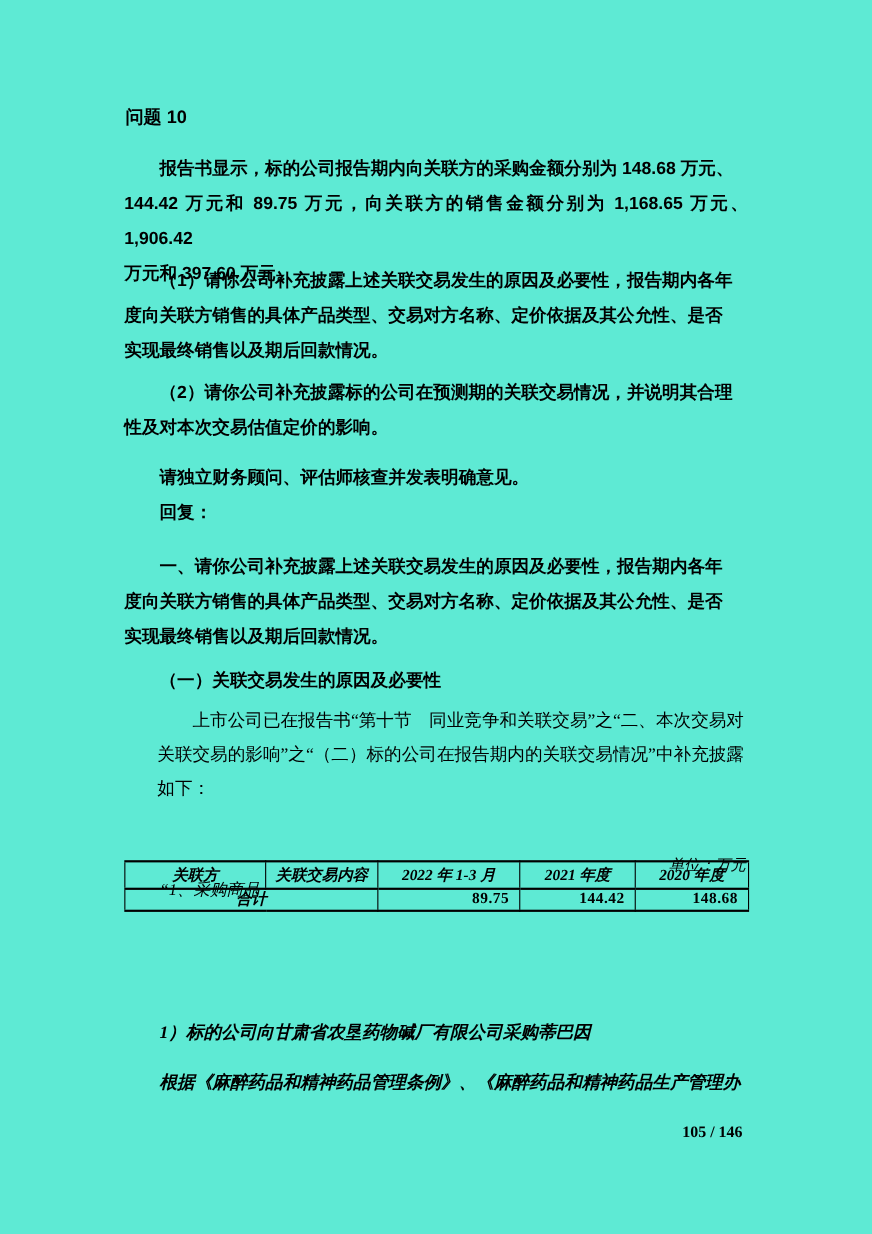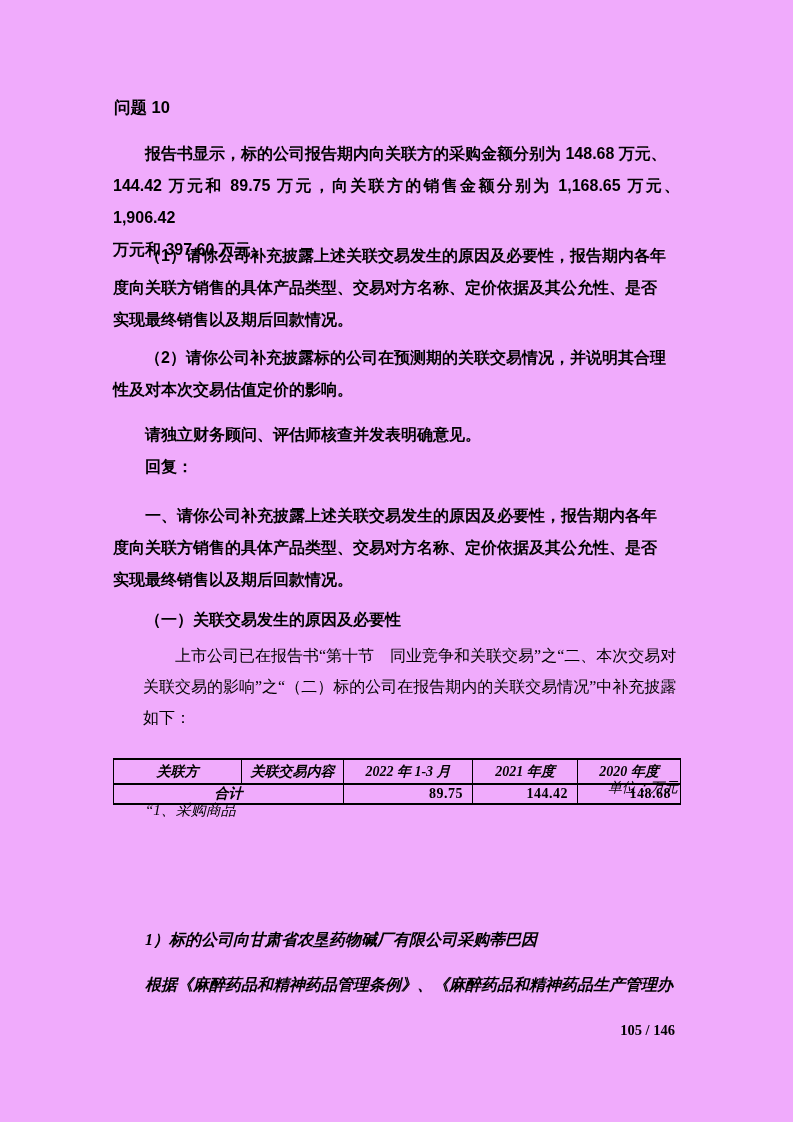--- a/index.html
+++ b/index.html
@@ -1,21 +1,21 @@
 <!DOCTYPE html>
 <html><head>
 <meta charset="utf-8">
 <style>
   * { box-sizing: border-box; margin: 0; padding: 0; }
   html, body { background: #ffffff; }
   .page {
     position: relative;
     width: 793px;
     height: 1122px;
-    background: #f0abfc;
+    background: #5eead4;
     color: #000;
     overflow: hidden;
     font-family: "Liberation Serif", serif;
   }
   .blk { position: absolute; left: 113px; width: 567px; }
   .para {
     font-size: 16px;
     line-height: 32px;
     white-space: pre-line;
     text-indent: 32px;
@@ -33,21 +33,21 @@
   .unit-blk { text-align: right; font-size: 14px; line-height: 18px; padding-right: 2px; }
   .note-blk {
     font-size: 16px; line-height: 22px; font-weight: bold;
     text-indent: 32px; white-space: pre-line;
   }
   .pagenum-blk {
     text-align: right; font-weight: bold; font-size: 14.5px;
     padding-right: 5px; font-family: "Liberation Serif", serif;
   }
   table.tbl {
-    position: absolute; left: 113px; top: 758px; width: 567px;
+    position: absolute; left: 113px; top: 782px; width: 567px;
     border-collapse: collapse; table-layout: fixed;
     border-top: 2.5px solid #000; border-bottom: 2.5px solid #000;
   }
   .tbl th, .tbl td { border: 1px solid #000; vertical-align: middle; }
   .tbl thead tr { height: 25px; }
   .tbl thead th {
     font-size: 14px; font-weight: bold; font-style: italic;
     text-align: center; padding: 0 2px;
   }
   .tbl tbody tr.r { height: 36px; }

